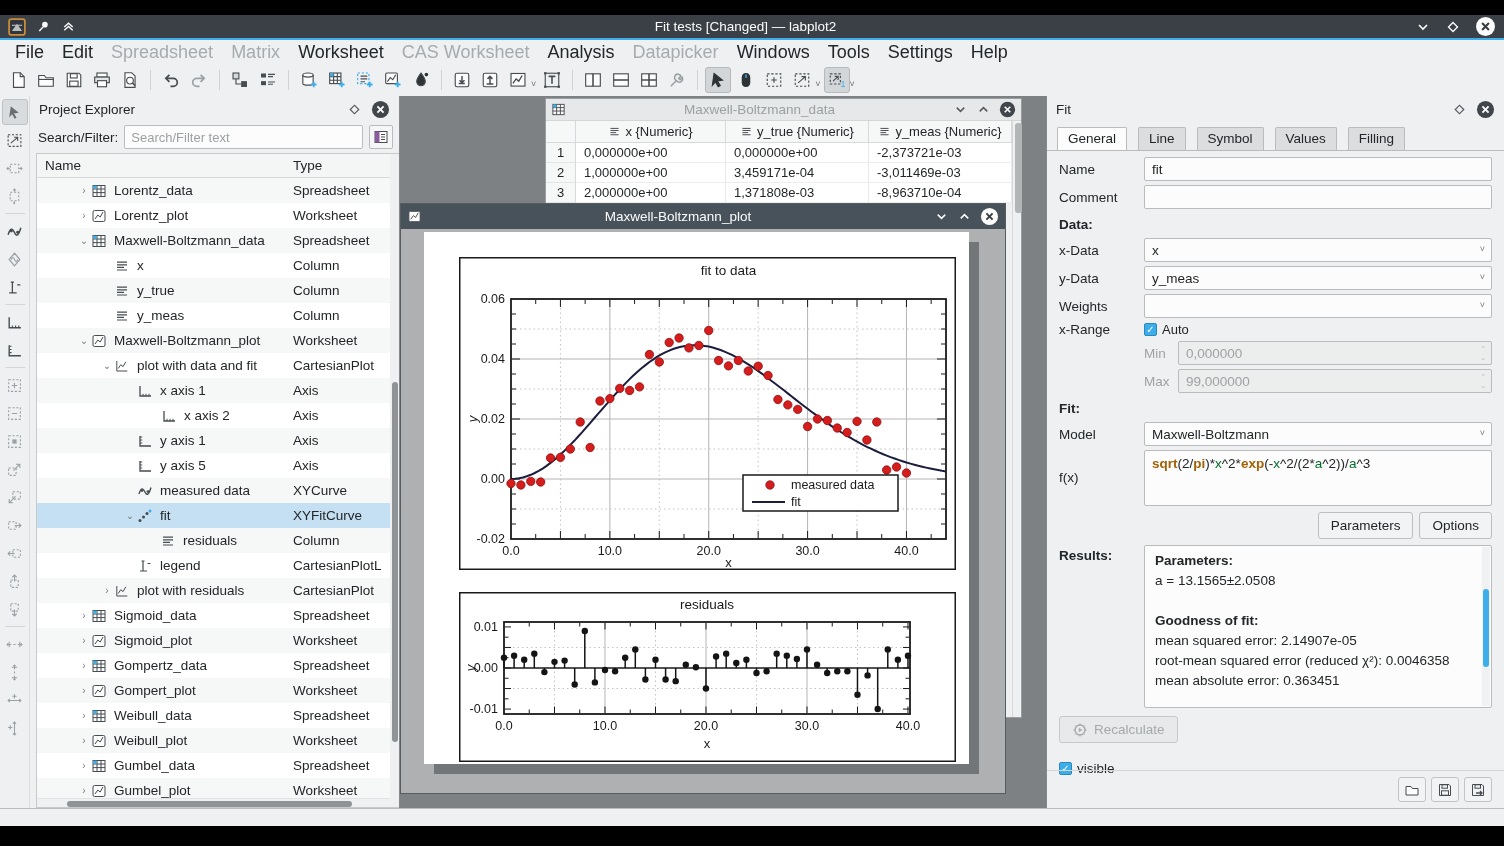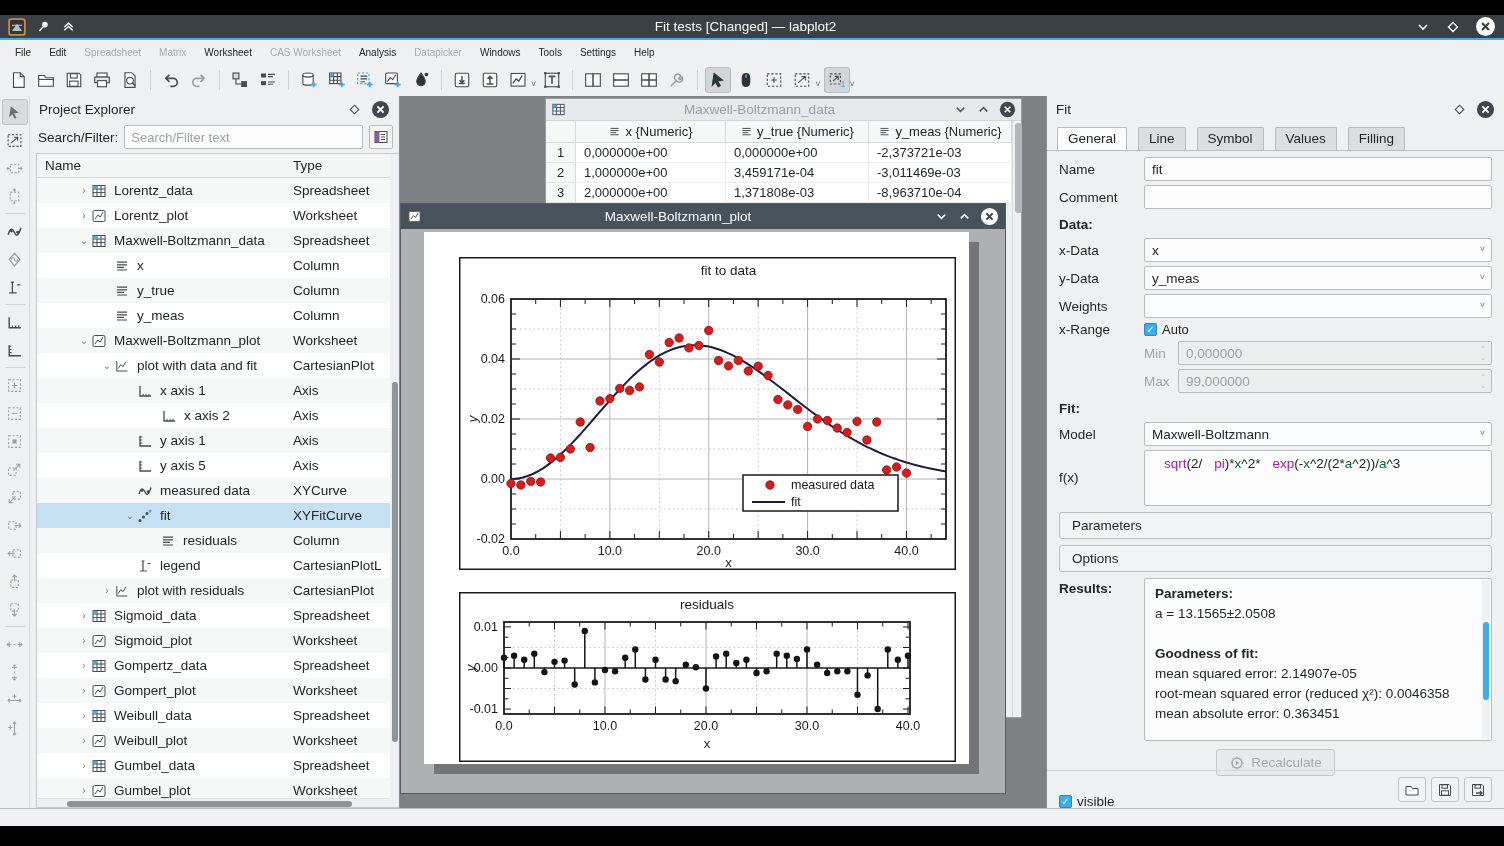--- a/index.html
+++ b/index.html
@@ -8,21 +8,21 @@
     font-family:"Liberation Sans",sans-serif;font-size:13px;color:#232629;}
   .app{position:absolute;left:0;top:15px;width:1504px;height:811px;background:#eff0f1;display:flex;flex-direction:column;}
   
   .titlebar{height:23px;background:#3a4045;display:flex;align-items:center;padding:0 8px;flex:none;}
   .titlebar .tleft{display:flex;align-items:center;gap:10px;}
   .titlebar .ttitle{flex:1;text-align:center;color:#fcfcfc;font-size:13.5px;}
   .titlebar .tright{display:flex;align-items:center;gap:14px;}
   .blueline{height:2px;background:#3daee9;flex:none;}
   
   .menubar{height:24px;display:flex;align-items:center;padding:0 6px;gap:0;background:#eff0f1;flex:none;}
-  .menu-item{padding:2px 9px;font-size:10px;color:#232629;}
+  .menu-item{padding:2px 9px;font-size:18px;color:#232629;}
   .menu-item.disabled{color:#a7abae;}
   
   .toolbar{height:32px;display:flex;align-items:center;padding:0 4px;background:#eff0f1;flex:none;}
   .tb-btn{width:26px;height:26px;display:flex;align-items:center;justify-content:center;border-radius:3px;margin:0 1px;position:relative;}
   .tb-btn.active{background:#d2d6d9;border:1px solid #b6babc;}
   .tb-sep{width:1px;height:20px;background:#d2d3d4;margin:0 6px;}
   .tb-caret{font-size:9px;color:#6a6e71;margin:8px 2px 0 -1px;}
   
   .main{flex:1;display:flex;min-height:0;}
   .left-strip{width:30px;background:#eff0f1;border-right:1px solid #dadbdc;display:flex;flex-direction:column;align-items:center;padding-top:2px;flex:none;}
@@ -88,30 +88,30 @@
   .fctl{flex:1;display:flex;align-items:center;}
   .input,.combo{height:24px;flex:1;background:#fcfcfc;border:1px solid #b9bbbd;border-radius:2px;padding:0 7px;font-size:13.5px;display:flex;align-items:center;}
   .combo{position:relative;padding-right:18px;}
   .combo .carr{position:absolute;right:6px;top:5px;color:#70757a;font-size:9px;}
   .section{font-weight:bold;font-size:13.5px;margin:8px 0 6px 0;}
   .dis{background:#eceded;color:#9fa2a5;position:relative;}
   .dis .spin{position:absolute;right:5px;top:2px;color:#b3b6b8;font-size:7px;line-height:9px;text-align:center;}
   .minmax-label{width:34px;color:#9fa2a5;font-size:13.5px;flex:none;}
   .chk{width:13px;height:13px;background:#3daee9;border:1px solid #2a89ba;border-radius:2px;display:inline-flex;align-items:center;justify-content:center;color:#fff;font-size:10px;margin-right:5px;flex:none;}
   .formula{height:56px;background:#fcfcfc;border:1px solid #b9bbbd;border-radius:2px;padding:4px 7px;font-size:13.5px;flex:1;line-height:18px;}
-  .fx-func{color:#a21caf;font-weight:normal;margin-left:12px;}
+  .fx-func{color:#a16207;font-weight:bold;}
   .fx-var{color:#006e28;}
-  .btnrow{display:flex;justify-content:flex-end;gap:6px;margin:6px 0;flex-direction:column;}
+  .btnrow{display:flex;justify-content:flex-end;gap:6px;margin:6px 0;}
   .btn{height:27px;padding:0 12px;background:#f2f3f4;border:1px solid #bcbec0;border-radius:3px;font-size:13.5px;display:flex;align-items:center;gap:6px;}
   .btn.disabled{color:#a6a9ab;background:#e8e9ea;border-color:#c7c8c9;}
   .results-box{flex:1;background:#fcfcfc;border:1px solid #b9bbbd;border-radius:2px;padding:5px 10px;font-size:13.5px;line-height:20px;position:relative;height:163px;overflow:hidden;}
   .res-scroll{position:absolute;right:1px;top:1px;bottom:1px;width:8px;background:#f0f1f2;}
   .res-thumb{position:absolute;top:42px;left:1px;width:6px;height:78px;background:#3daee9;border-radius:3px;}
   .rline.bold{font-weight:bold;}
-  .recalc-row{display:flex;justify-content:center;margin:8px 0 0 0;}
+  .recalc-row{display:flex;justify-content:flex-start;margin:8px 0 0 0;}
   .visible-row{display:flex;align-items:center;margin:18px 0 0 0;font-size:13.5px;}
   .dock-bottom{border-top:1px solid #d5d6d7;margin-top:10px;padding:6px 12px;display:flex;justify-content:flex-end;gap:5px;}
   .mini-btn{width:28px;height:25px;border:1px solid #c2c3c5;border-radius:3px;background:#f2f3f4;display:flex;align-items:center;justify-content:center;}
   .bottomstrip{height:18px;background:#eff0f1;border-top:1px solid #b9bbbd;flex:none;}
 </style>
 </head>
 <body>
 
 <div class="screen">
   <div class="app">

